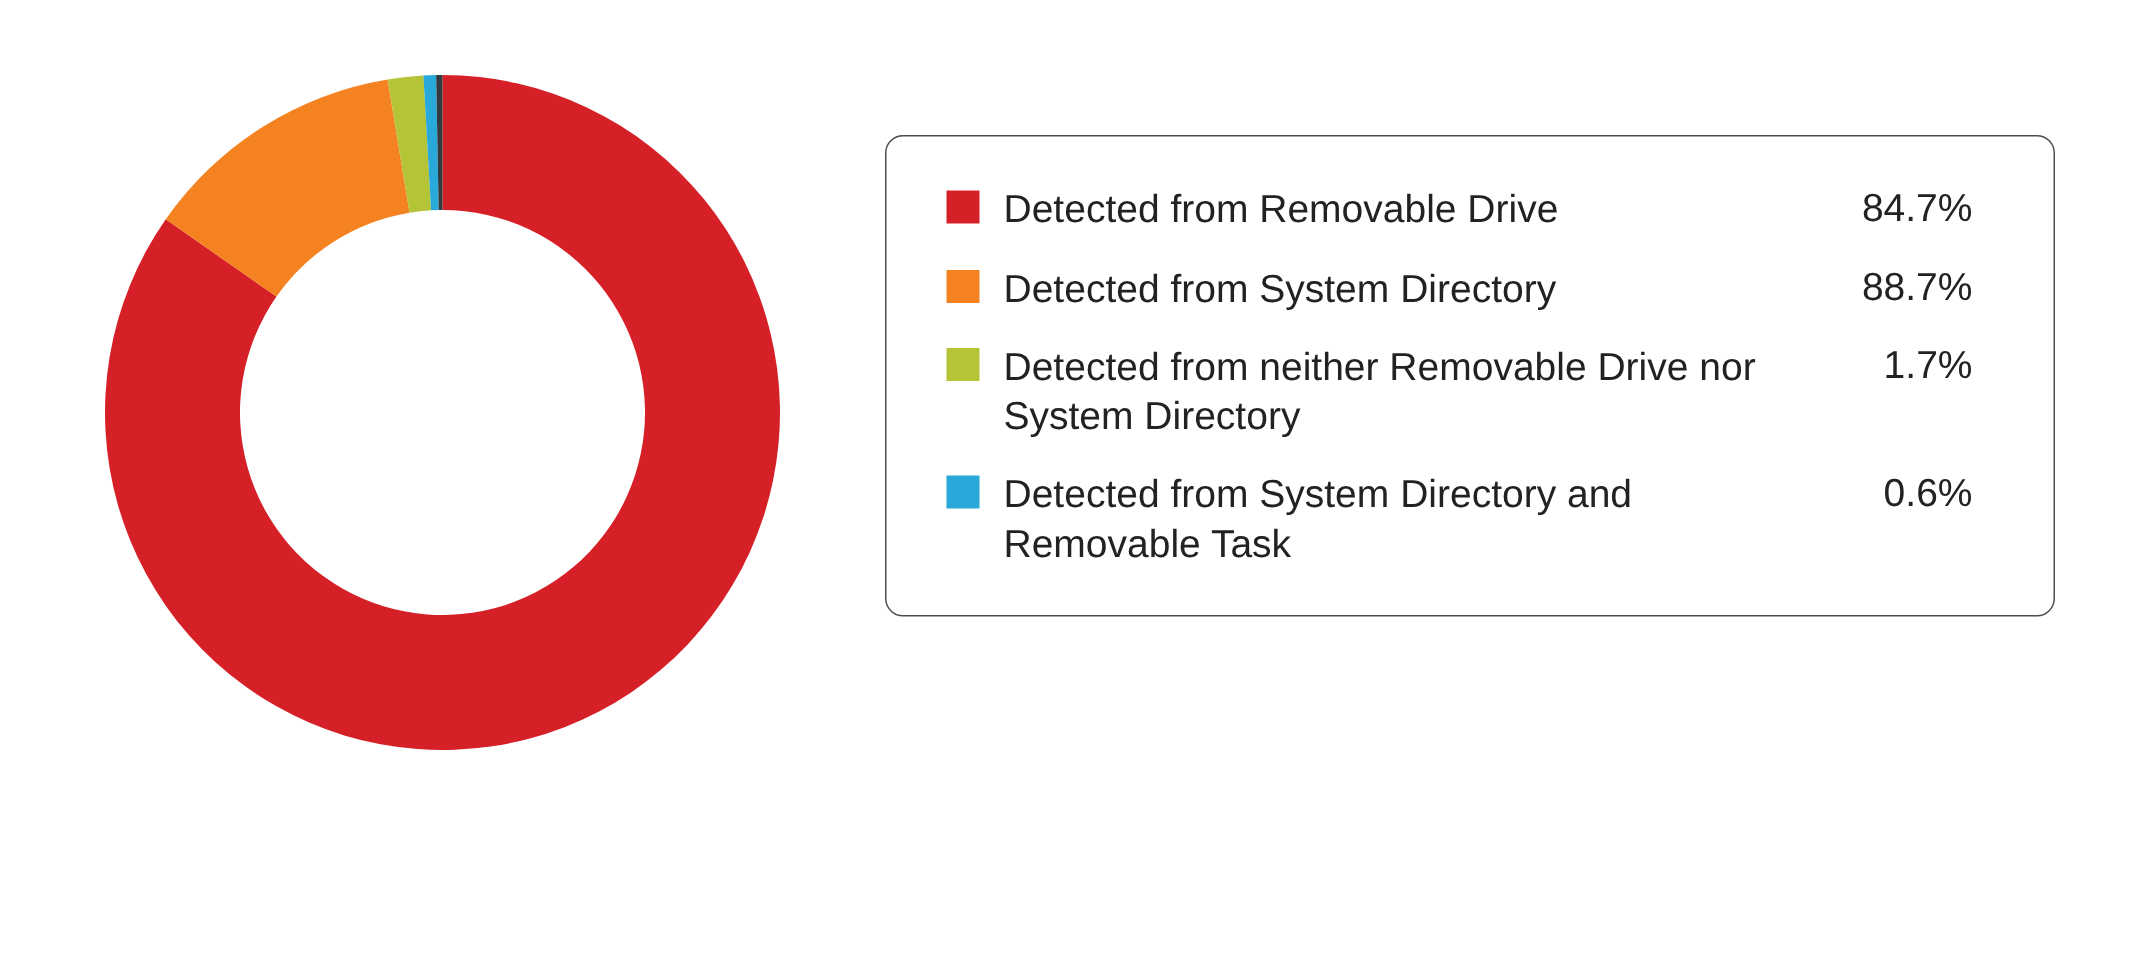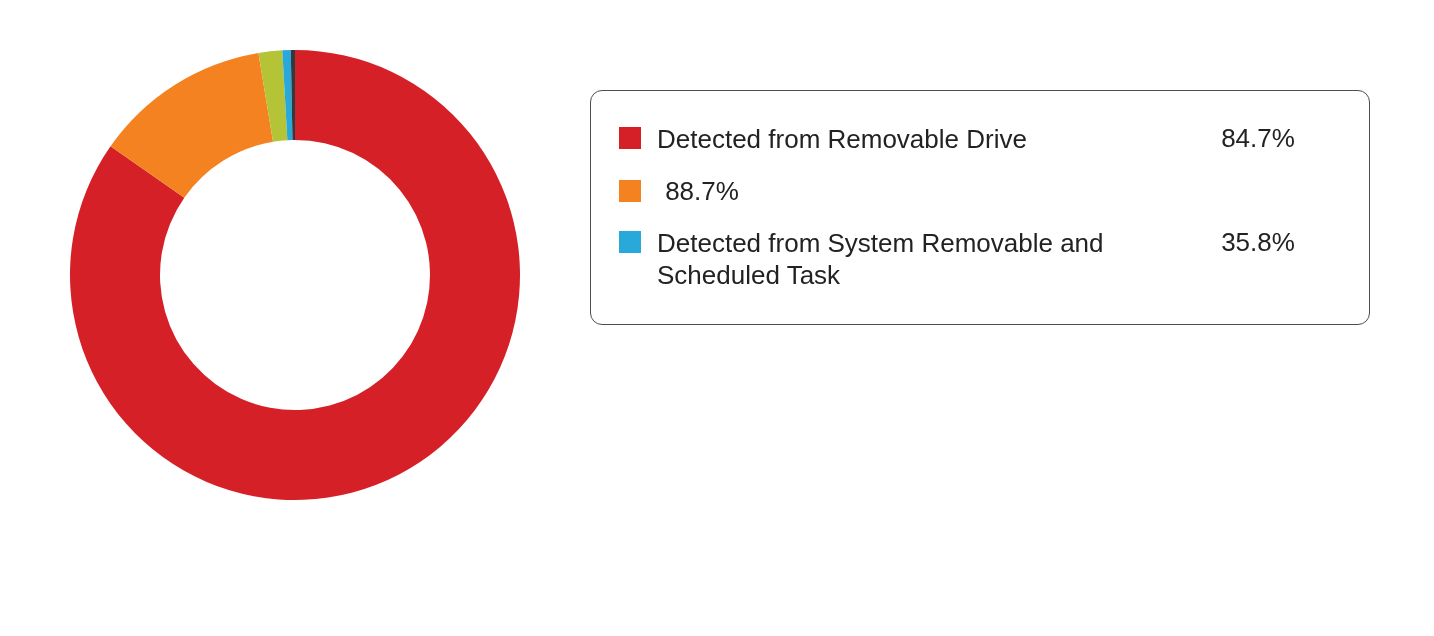--- a/index.html
+++ b/index.html
@@ -13,40 +13,41 @@
     border: 1.5px solid #4d4d4d;
     border-radius: 12px;
     padding: 22px 28px;
     max-width: 780px;
   }
   .legend-row {
     display: flex;
     align-items: flex-start;
     gap: 16px;
     padding: 10px 0;
+    margin-left: 12px;
   }
   .swatch {
     flex: 0 0 auto;
     width: 22px;
     height: 22px;
     margin-top: 4px;
   }
   .legend-label {
     flex: 1 1 auto;
     font-size: 26px;
     line-height: 1.25;
     color: #222;
     padding-right: 20px;
     max-width: 540px;
   }
   .legend-value {
     flex: 0 0 auto;
     font-size: 26px;
     color: #222;
-    text-align: center;
+    text-align: right;
     min-width: 90px;
     font-variant-numeric: tabular-nums;
   }
 </style>
 </head>
 <body>
 
 <div class="wrap">
   <div class="chart-col">
     <div class="donut">
@@ -61,22 +62,28 @@
   </div>
   <div class="legend-col">
     <div class="legend" id="legend">
         <div class="legend-row">
           <span class="swatch" style="background:#d62027"></span>
           <span class="legend-label">Detected from Removable Drive</span>
           <span class="legend-value">84.7%</span>
         </div>
         <div class="legend-row">
           <span class="swatch" style="background:#f58220"></span>
+          <span class="legend-label">Detected from System Directory</span>
           <span class="legend-value">88.7%</span>
         </div>
         <div class="legend-row">
+          <span class="swatch" style="background:#b4c436"></span>
+          <span class="legend-label">Detected from neither Removable Drive nor System Directory</span>
+          <span class="legend-value">1.7%</span>
+        </div>
+        <div class="legend-row">
           <span class="swatch" style="background:#29a9d9"></span>
-          <span class="legend-label">Detected from System Removable and Scheduled Task</span>
-          <span class="legend-value">35.8%</span>
+          <span class="legend-label">Detected from System Directory and Removable Task</span>
+          <span class="legend-value">0.6%</span>
         </div>
       </div>
   </div>
 </div>
 
 </body></html>

